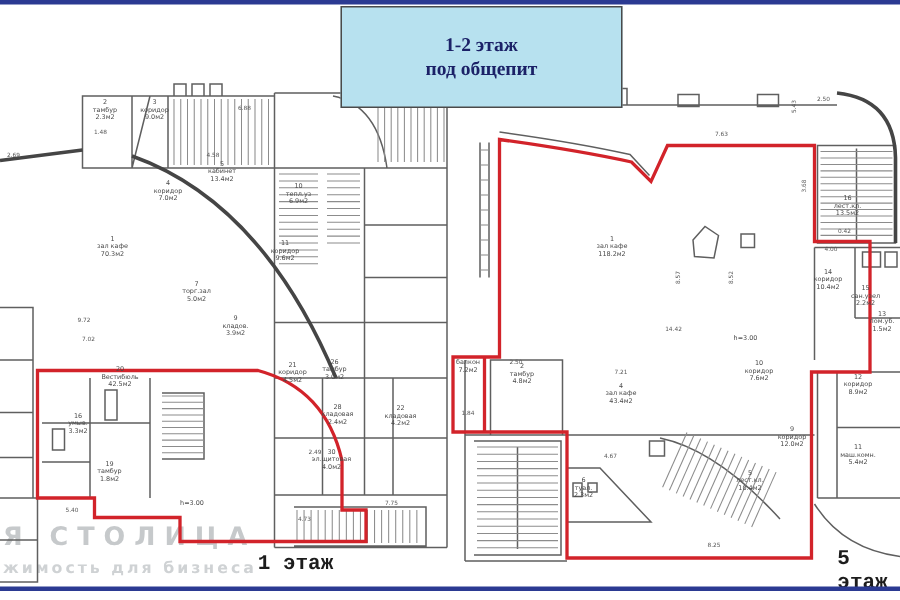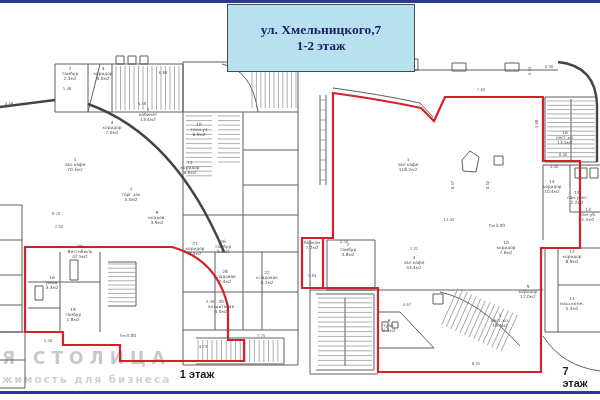--- a/index.html
+++ b/index.html
@@ -5,22 +5,22 @@
   html,body{margin:0;padding:0;background:#fff;}
   #stage{position:relative;width:600px;height:400px;background:#fff;overflow:hidden;
          font-family:"DejaVu Sans",sans-serif;}
   .bluebar{position:absolute;left:0;width:600px;height:3px;background:var(--accent,#2b3a92);z-index:6;}
   #titlebox{position:absolute;left:227px;top:4px;width:186px;height:66px;
             background:var(--titlebg,#b7e1ef);border:1px solid #4a4a4a;z-index:5;
             display:flex;flex-direction:column;justify-content:center;align-items:center;
             font-family:"Liberation Serif",serif;font-weight:bold;color:#1b2167;}
   #titlebox .t1{font-size:13.5px;line-height:16px;}
   #titlebox .t2{font-size:13px;line-height:16px;}
-  .floorlabel{position:absolute;font-family:Liberation Sans, sans-serif;font-weight:bold;
-              font-size:11px;color:#1c1c1c;z-index:5;transform:translateX(-50%);}
+  .floorlabel{position:absolute;font-family:Liberation Mono, monospace;font-weight:bold;
+              font-size:14px;color:#1c1c1c;z-index:5;transform:translateX(-50%);}
   .wm{position:absolute;z-index:1;color:#c6c9cb;font-weight:bold;white-space:nowrap;}
   #wm1{left:2px;top:348px;font-size:17px;letter-spacing:6px;}
   #wm2{left:2px;top:373px;font-size:10.5px;letter-spacing:2px;color:#cfd2d4;font-weight:bold;}
   svg#plan{position:absolute;left:0;top:0;z-index:2;}
   svg#plan path,svg#plan line{fill:none;}
   .w1{stroke:#5f5f5f;stroke-width:1;}
   .w2{stroke:#454545;stroke-width:2.4;}
   .hatch line{stroke:#8c8c8c;stroke-width:0.7;}
   .red{stroke:var(--red,#d2232a);stroke-width:2.2;stroke-linejoin:miter;}
   .rm,.dim{position:absolute;z-index:4;color:#4a4a4a;text-align:center;
@@ -236,26 +236,26 @@
     <g>
       <path class="red" d="M25,247 H172 Q217,259 228,307 V340 H244 V361 H120 V345 H63 V332 H25 Z"></path>
     </g>
     <g>
       <path class="red" d="M333,93 Q384,100 421,108 L434,121 L445,97 H543 V161 H580 V248 H541 V372 H378 V288 H302 V238 H333 Z"></path>
       <path class="red" d="M323,238 V288"></path>
     </g>
   </svg>
 
   <div id="titlebox">
-    <div class="t1">ул. Хмельницкого,7</div>
     <div class="t2">1-2 этаж</div>
+    <div class="t2">под общепит</div>
   </div>
 
   <div class="floorlabel" style="left:197px;top:368px">1 этаж</div>
-  <div class="floorlabel" style="left:575px;top:365px">7 этаж</div>
+  <div class="floorlabel" style="left:575px;top:365px">5 этаж</div>
 
   <div class="rm" style="left:75px;top:165px">1
 зал кафе
 70.3м2</div>
   <div class="rm" style="left:70px;top:74px">2
 тамбур
 2.3м2</div>
   <div class="rm" style="left:103px;top:74px">3
 коридор
 9.0м2</div>

